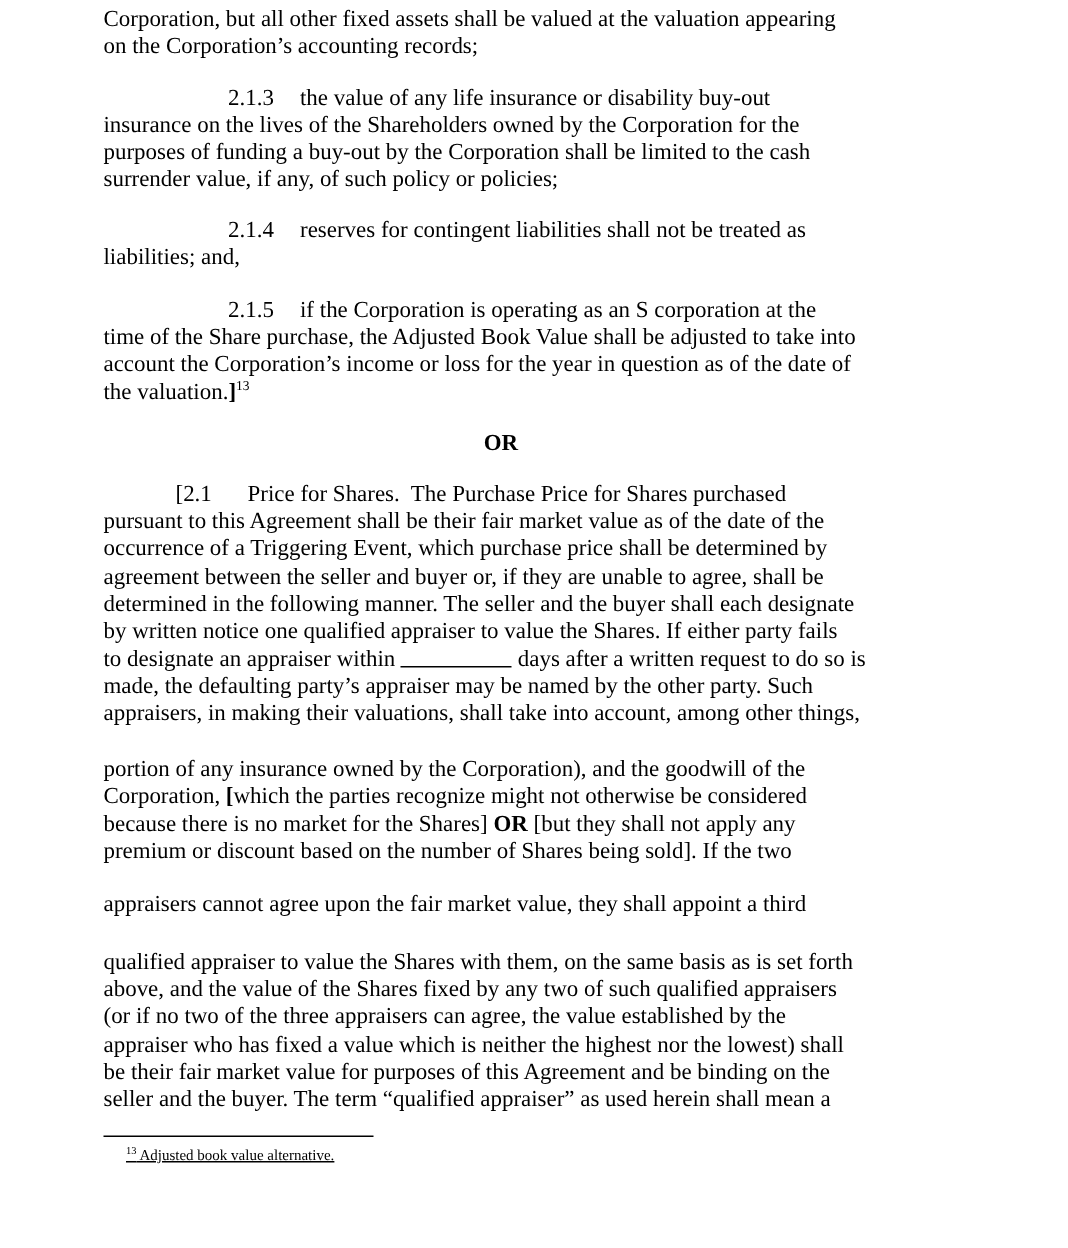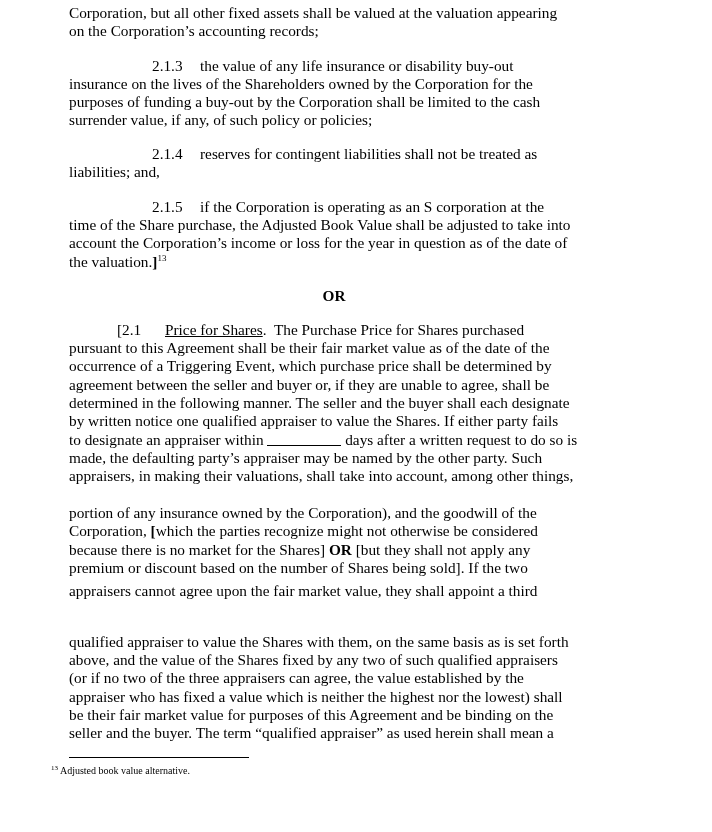--- a/index.html
+++ b/index.html
@@ -4,26 +4,26 @@
 <style>
   html, body { margin: 0; padding: 0; background: #ffffff; }
   body { width: 712px; height: 832px; position: relative; overflow: hidden;
          font-family: "Liberation Serif", "DejaVu Serif", serif; color: #000; }
   .page { position: absolute; left: 0; top: 0; width: 712px; height: 632px; }
   .line { position: absolute; left: 69px; white-space: pre; font-size: 15.3px; line-height: 18px; }
   .ind2 { left: 152px; }
   .ind1 { left: 117px; }
   .num { display: inline-block; width: 48px; }
   .num1 { display: inline-block; width: 48px; }
-  .u { text-decoration: underline; }
+  .u { }
   .b { font-weight: bold; }
   sup { font-size: 9px; vertical-align: 6px; line-height: 0; }
   .or { position: absolute; left: 0; width: 668px; text-align: center; font-weight: bold; font-size: 15.3px; }
   .rule { position: absolute; left: 69px; top: 757px; width: 180px; height: 1px; background: #000; }
-  .fn { position: absolute; left: 51px; top: 765px; font-size: 10px; white-space: pre; }
+  .fn { position: absolute; left: 84px; top: 765px; font-size: 10px; white-space: pre; text-decoration: underline; }
   .fn sup { font-size: 7px; vertical-align: 4px; }
   .blank { display: inline-block; width: 74px; border-bottom: 1px solid #000; height: 12px; vertical-align: -1px; }
 </style>
 </head>
 <body>
 
 <div class="page">
 
   <div class="line" style="top:4px">Corporation, but all other fixed assets shall be valued at the valuation appearing</div>
   <div class="line" style="top:22px">on the Corporation’s accounting records;</div>
@@ -49,21 +49,21 @@
   <div class="line" style="top:376px">agreement between the seller and buyer or, if they are unable to agree, shall be</div>
   <div class="line" style="top:394px">determined in the following manner. The seller and the buyer shall each designate</div>
   <div class="line" style="top:412px">by written notice one qualified appraiser to value the Shares. If either party fails</div>
   <div class="line" style="top:431px"><span>to designate an appraiser within </span><span class="blank"></span><span> days after a written request to do so is</span></div>
   <div class="line" style="top:449px">made, the defaulting party’s appraiser may be named by the other party. Such</div>
   <div class="line" style="top:467px">appraisers, in making their valuations, shall take into account, among other things,</div>
   <div class="line" style="top:504px">portion of any insurance owned by the Corporation), and the goodwill of the</div>
   <div class="line" style="top:522px"><span>Corporation, </span><span class="b">[</span><span>which the parties recognize might not otherwise be considered</span></div>
   <div class="line" style="top:541px"><span>because there is no market for the Shares] </span><span class="b">OR</span><span> [but they shall not apply any</span></div>
   <div class="line" style="top:559px">premium or discount based on the number of Shares being sold]. If the two</div>
-  <div class="line" style="top:582px">appraisers cannot agree upon the fair market value, they shall appoint a third</div>
+  <div class="line" style="top:594px">appraisers cannot agree upon the fair market value, they shall appoint a third</div>
   <div class="line" style="top:633px">qualified appraiser to value the Shares with them, on the same basis as is set forth</div>
   <div class="line" style="top:651px">above, and the value of the Shares fixed by any two of such qualified appraisers</div>
   <div class="line" style="top:669px">(or if no two of the three appraisers can agree, the value established by the</div>
   <div class="line" style="top:688px">appraiser who has fixed a value which is neither the highest nor the lowest) shall</div>
   <div class="line" style="top:706px">be their fair market value for purposes of this Agreement and be binding on the</div>
   <div class="line" style="top:724px">seller and the buyer. The term “qualified appraiser” as used herein shall mean a</div>
 
   <div class="rule"></div>
   <div class="fn"><sup>13</sup><span> Adjusted book value alternative.</span></div>
 

